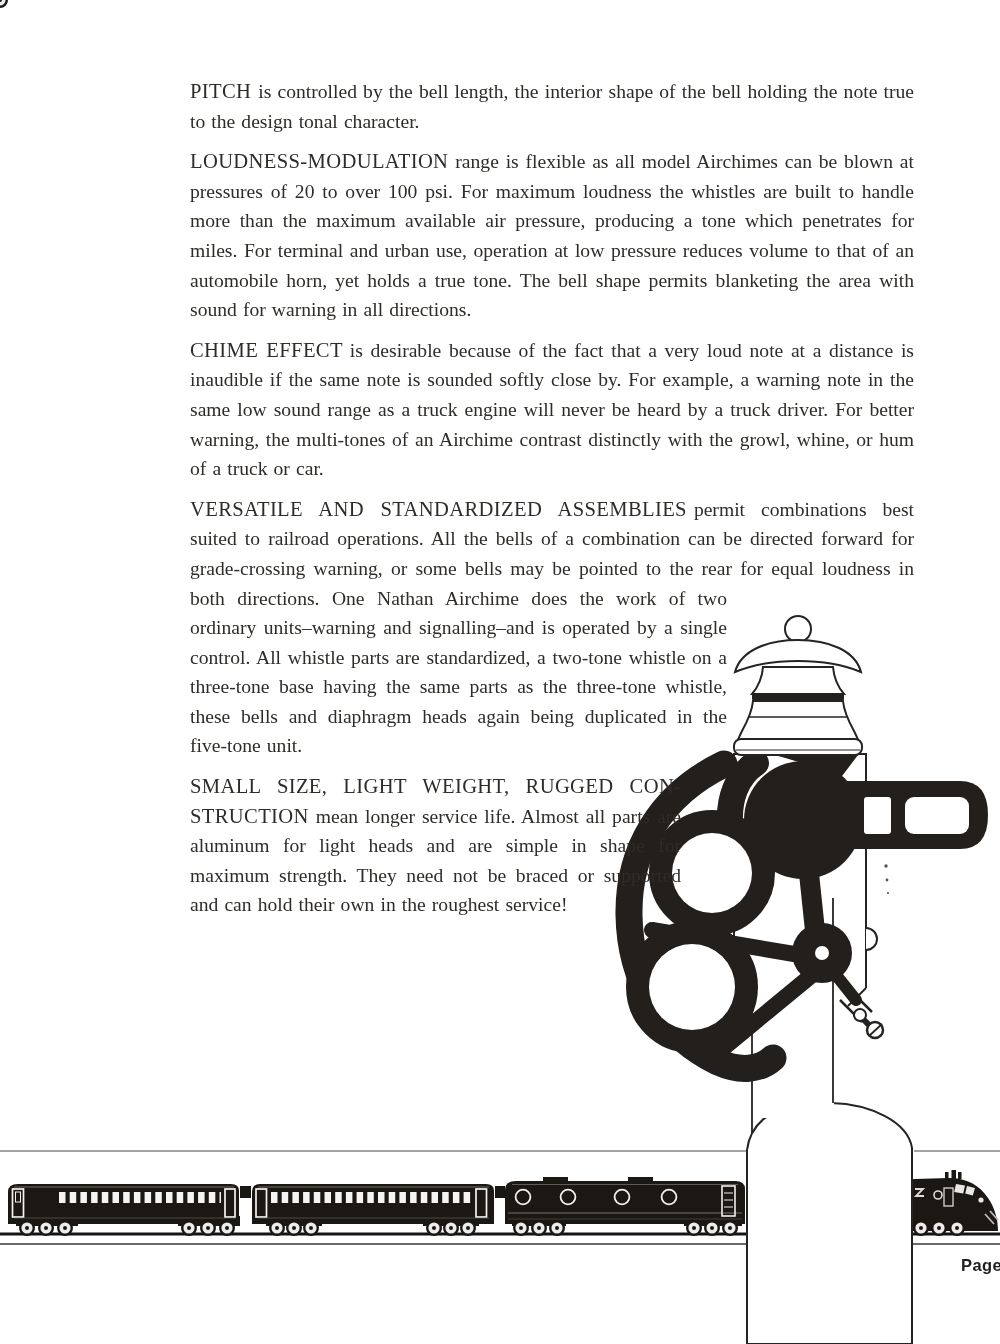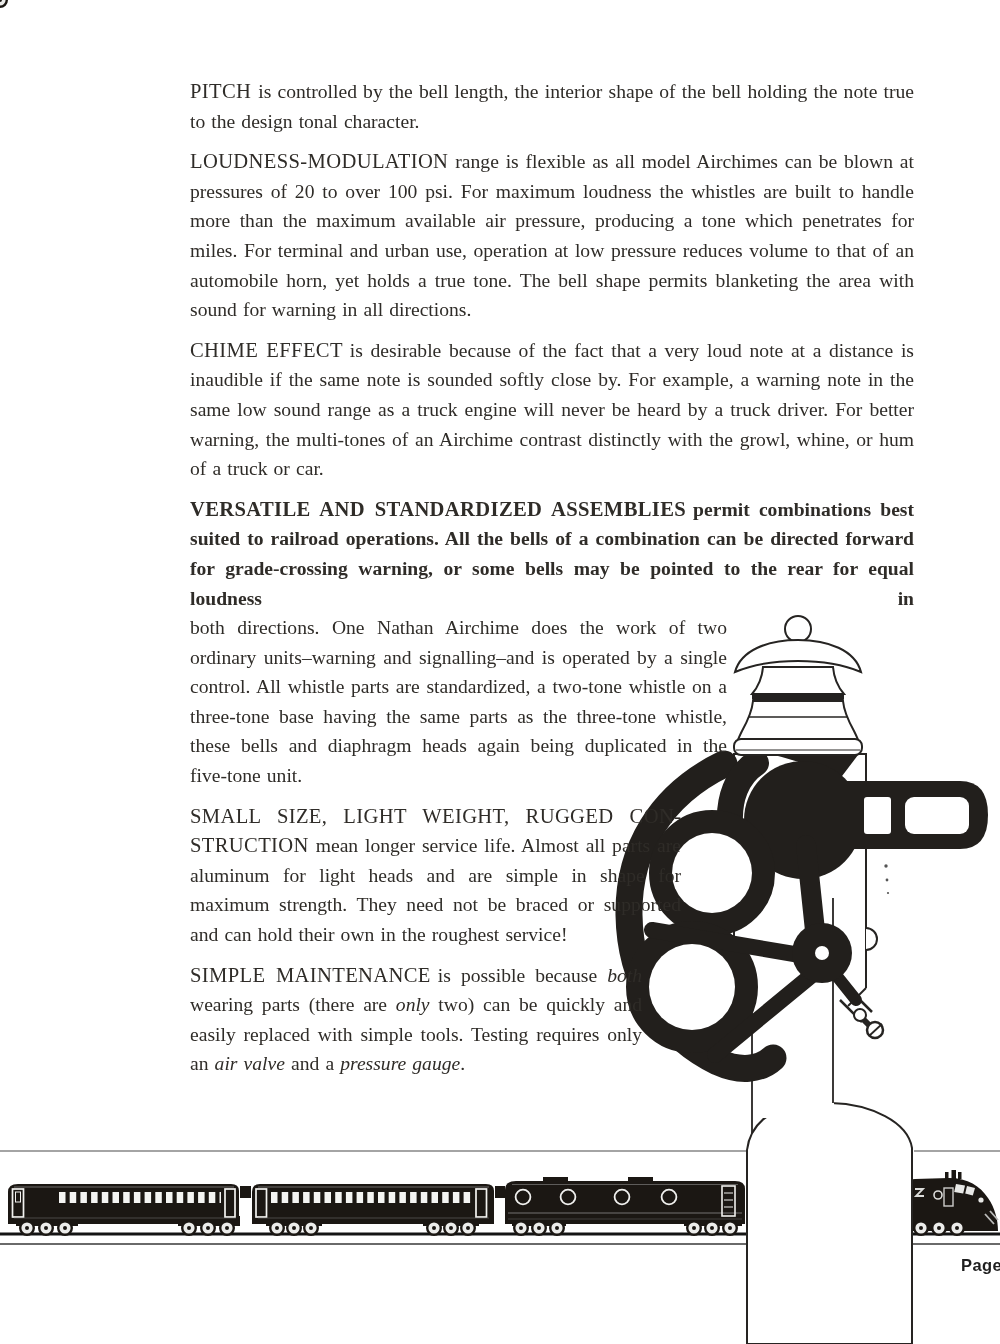--- a/index.html
+++ b/index.html
@@ -2,21 +2,21 @@
 <html><head>
 <meta charset="utf-8">
 <style>
   html,body{margin:0;padding:0;background:#e8e8e8;}
   .page{position:relative;width:1000px;height:1344px;background:#ffffff;overflow:hidden;
         font-family:"Liberation Serif","DejaVu Serif",serif;}
   .text-col{position:absolute;left:145px;top:0;width:724px;padding-top:77px;z-index:2;margin-left:45px;}
   .para{margin:0 0 11px 0;font-size:19.6px;line-height:29.6px;color:#2f2c28;
         text-align:justify;word-spacing:1.2px;}
   .para .lead{font-size:20.6px;letter-spacing:.35px;margin-right:7px;}
-  .cont{margin-bottom:0;text-align-last:justify;font-weight:bold;}
+  .cont{margin-bottom:0;text-align-last:justify;}
   .w-p4{width:537px;}
   .w-p5{width:491px;}
   .w-p6{width:452px;}
   .art{position:absolute;left:0;top:0;z-index:1;pointer-events:none;}
   .page-label{position:absolute;left:961px;top:1256px;z-index:3;
         font-family:"Liberation Sans","DejaVu Sans",sans-serif;
         font-weight:700;font-size:16.5px;letter-spacing:.4px;color:#1f1f1f;white-space:nowrap;}
   i{font-style:italic;}
 </style>
 </head>
@@ -195,17 +195,16 @@
 
     <p class="para"><span class="lead">LOUDNESS-MODULATION</span><span>range is flexible as all model Airchimes can be blown at pressures of 20 to over 100 psi. For maximum loudness the whistles are built to handle more than the maximum available air pressure, producing a tone which penetrates for miles. For terminal and urban use, operation at low pressure reduces volume to that of an automobile horn, yet holds a true tone. The bell shape permits blanketing the area with sound for warning in all directions.</span></p>
 
     <p class="para"><span class="lead">CHIME EFFECT</span><span>is desirable because of the fact that a very loud note at a distance is inaudible if the same note is sounded softly close by. For example, a warning note in the same low sound range as a truck engine will never be heard by a truck driver. For better warning, the multi-tones of an Airchime contrast distinctly with the growl, whine, or hum of a truck or car.</span></p>
 
     <p class="para cont"><span class="lead">VERSATILE AND STANDARDIZED ASSEMBLIES</span><span>permit combinations best suited to railroad operations. All the bells of a combination can be directed forward for grade-crossing warning, or some bells may be pointed to the rear for equal loudness in</span></p>
     <p class="para w-p4">both directions. One Nathan Airchime does the work of two ordinary units–warning and signalling–and is operated by a single control. All whistle parts are standardized, a two-tone whistle on a three-tone base having the same parts as the three-tone whistle, these bells and diaphragm heads again being duplicated in the five-tone unit.</p>
 
     <p class="para w-p5"><span class="lead">SMALL SIZE, LIGHT WEIGHT, RUGGED CON­STRUCTION</span><span>mean longer service life. Almost all parts are aluminum for light heads and are simple in shape for maximum strength. They need not be braced or supported and can hold their own in the roughest service!</span></p>
 
-    <p class="para w-p6"><span class="lead">SIMPLE MAINTENANCE</span><span>is possible because <i>both</i> wearing parts (there are <i>only</i> two) can be quickly and easily replaced with simple tools. Testing requires only an <i>air valve</i> and a <i>pressure gauge</i>.</span></p>
   </main>
 
   <div class="page-label">Page</div>
 </div>
 
 </body></html>

